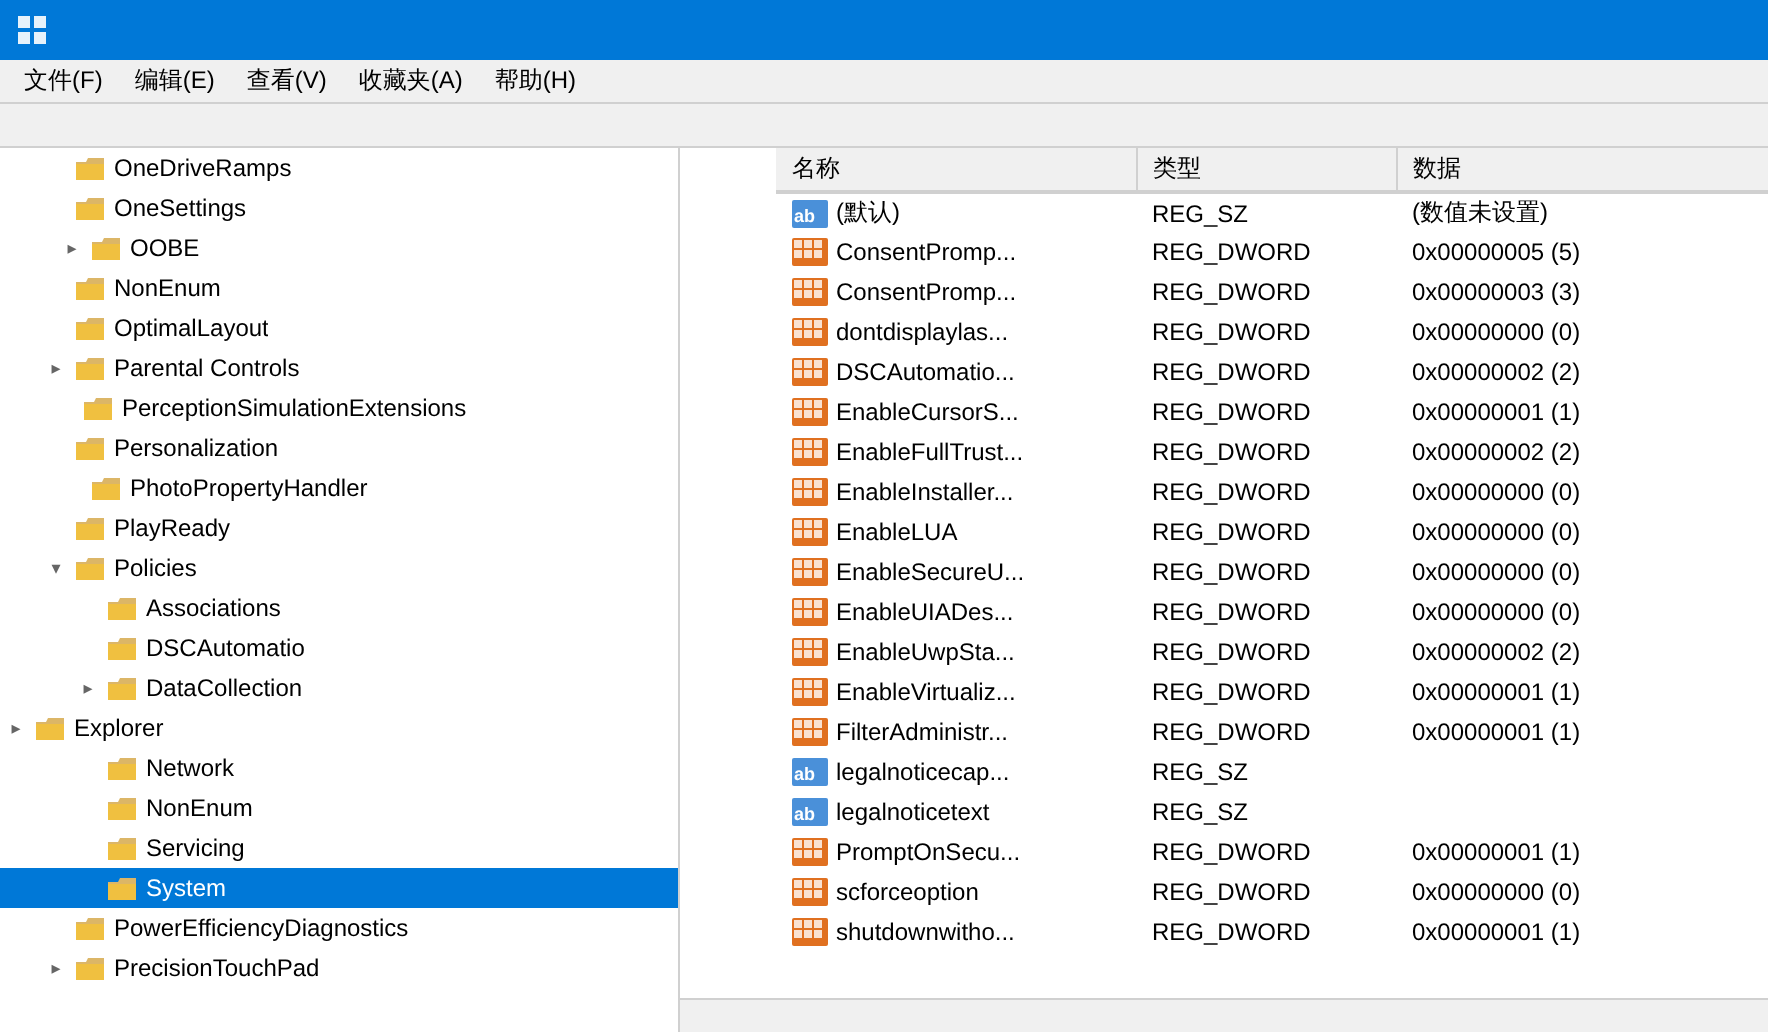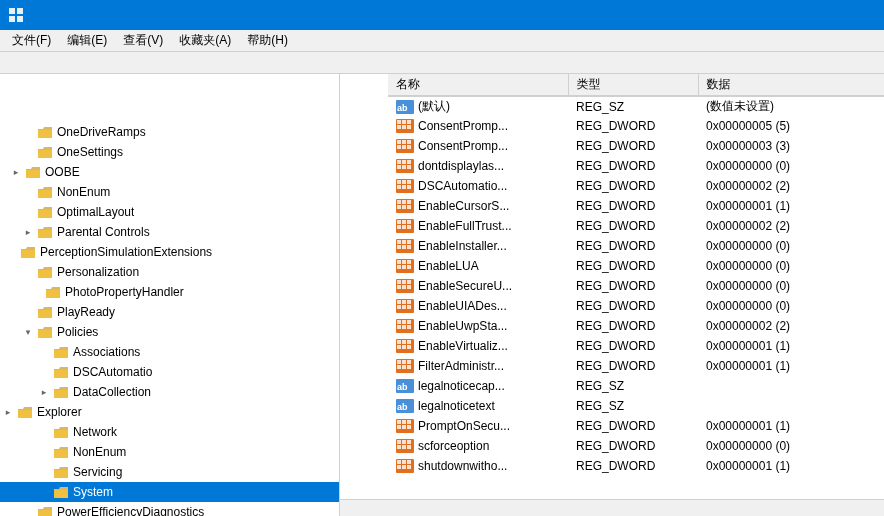--- a/index.html
+++ b/index.html
@@ -243,41 +243,41 @@
 
 <div class="address-bar">
   <span></span>
 </div>
 
 <div class="main-content">
 
   <div class="tree-panel">
     <div class="tree-scroll">
       <div id="tree-container">
-          <div class="tree-item" style="padding-left: 20px; margin-top: 48px;">
+          <div class="tree-item" style="padding-left: 20px;">
             <span class="tree-toggle"></span>
             <span class="folder-icon">
               <svg class="folder-svg" viewBox="0 0 16 13">
     <path class="folder-closed" d="M1,3 L6,3 L7,1 L15,1 L15,12 L1,12 Z" fill="#dcb667"></path>
     <path d="M1,4 L15,4 L15,12 L1,12 Z" fill="#f0c040"></path>
   </svg>
             </span>
             <span class="tree-label">OneDriveRamps</span>
           </div>
           <div class="tree-item" style="padding-left: 20px;">
             <span class="tree-toggle"></span>
             <span class="folder-icon">
               <svg class="folder-svg" viewBox="0 0 16 13">
     <path class="folder-closed" d="M1,3 L6,3 L7,1 L15,1 L15,12 L1,12 Z" fill="#dcb667"></path>
     <path d="M1,4 L15,4 L15,12 L1,12 Z" fill="#f0c040"></path>
   </svg>
             </span>
             <span class="tree-label">OneSettings</span>
           </div>
-          <div class="tree-item" style="padding-left: 8px;">
+          <div class="tree-item" style="padding-left: 28px;">
             <span class="tree-toggle collapsed"></span>
             <span class="folder-icon">
               <svg class="folder-svg" viewBox="0 0 16 13">
     <path class="folder-closed" d="M1,3 L6,3 L7,1 L15,1 L15,12 L1,12 Z" fill="#dcb667"></path>
     <path d="M1,4 L15,4 L15,12 L1,12 Z" fill="#f0c040"></path>
   </svg>
             </span>
             <span class="tree-label">OOBE</span>
           </div>
           <div class="tree-item" style="padding-left: 20px;">
@@ -303,21 +303,21 @@
           <div class="tree-item" style="padding-left: 20px;">
             <span class="tree-toggle collapsed"></span>
             <span class="folder-icon">
               <svg class="folder-svg" viewBox="0 0 16 13">
     <path class="folder-closed" d="M1,3 L6,3 L7,1 L15,1 L15,12 L1,12 Z" fill="#dcb667"></path>
     <path d="M1,4 L15,4 L15,12 L1,12 Z" fill="#f0c040"></path>
   </svg>
             </span>
             <span class="tree-label">Parental Controls</span>
           </div>
-          <div class="tree-item" style="padding-left: 3px;">
+          <div class="tree-item" style="padding-left: 24px;">
             <span class="tree-toggle"></span>
             <span class="folder-icon">
               <svg class="folder-svg" viewBox="0 0 16 13">
     <path class="folder-closed" d="M1,3 L6,3 L7,1 L15,1 L15,12 L1,12 Z" fill="#dcb667"></path>
     <path d="M1,4 L15,4 L15,12 L1,12 Z" fill="#f0c040"></path>
   </svg>
             </span>
             <span class="tree-label">PerceptionSimulationExtensions</span>
           </div>
           <div class="tree-item" style="padding-left: 20px;">

